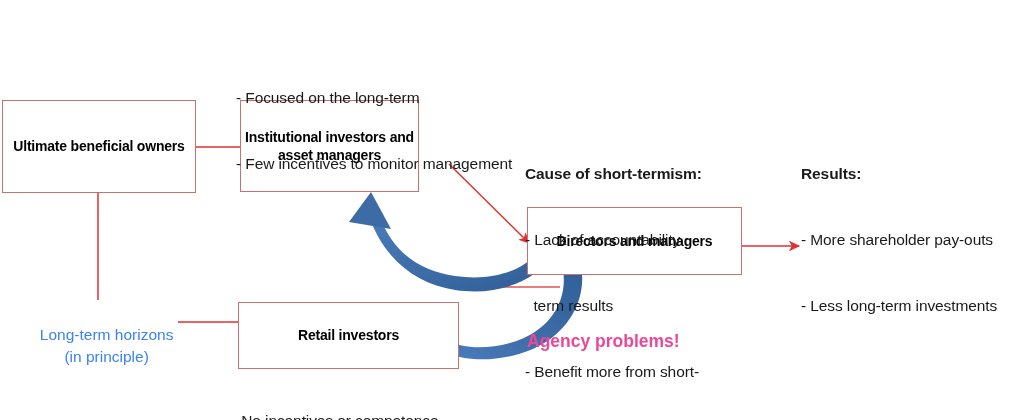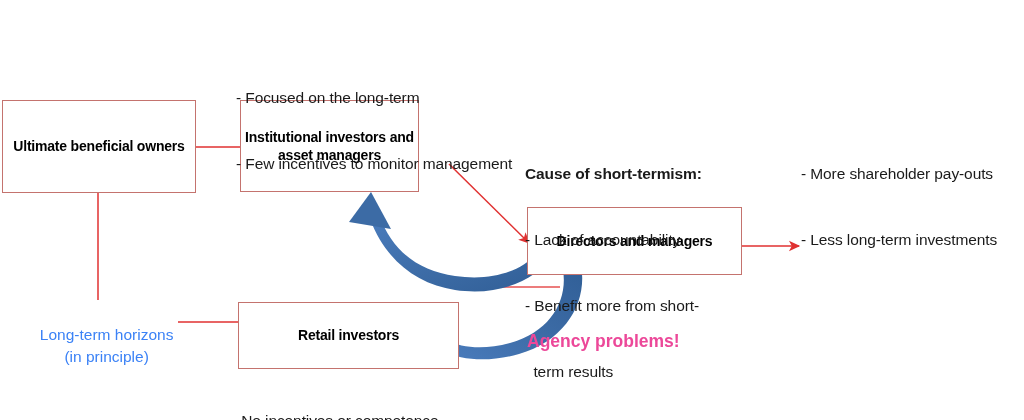--- a/index.html
+++ b/index.html
@@ -151,25 +151,26 @@
 
 
   <div class="note" style="left:236px; top:43px;">
     <span class="ln">- Focused on the long-term</span>
     <span class="ln">- Few incentives to monitor management</span>
   </div>
 
   <div class="note" style="left:525px; top:119px;">
     <span class="hd">Cause of short-termism:</span>
     <span class="ln">- Lack of accountability</span>
+    <span class="ln">  term results</span>
     <span class="ln">- Benefit more from short-</span>
-    <span class="ln">  term results</span>
   </div>
 
   <div class="note" style="left:801px; top:119px;">
+    <span class="hd">Results:</span>
     <span class="ln">- More shareholder pay-outs</span>
     <span class="ln">- Less long-term investments</span>
   </div>
 
   <div class="plain-label" style="left:18px; top:302px; width:160px;">
     <span class="ln">Long-term horizons</span>
     <span class="ln">(in principle)</span>
   </div>
 
   <div class="note" style="left:232px; top:366px;">

